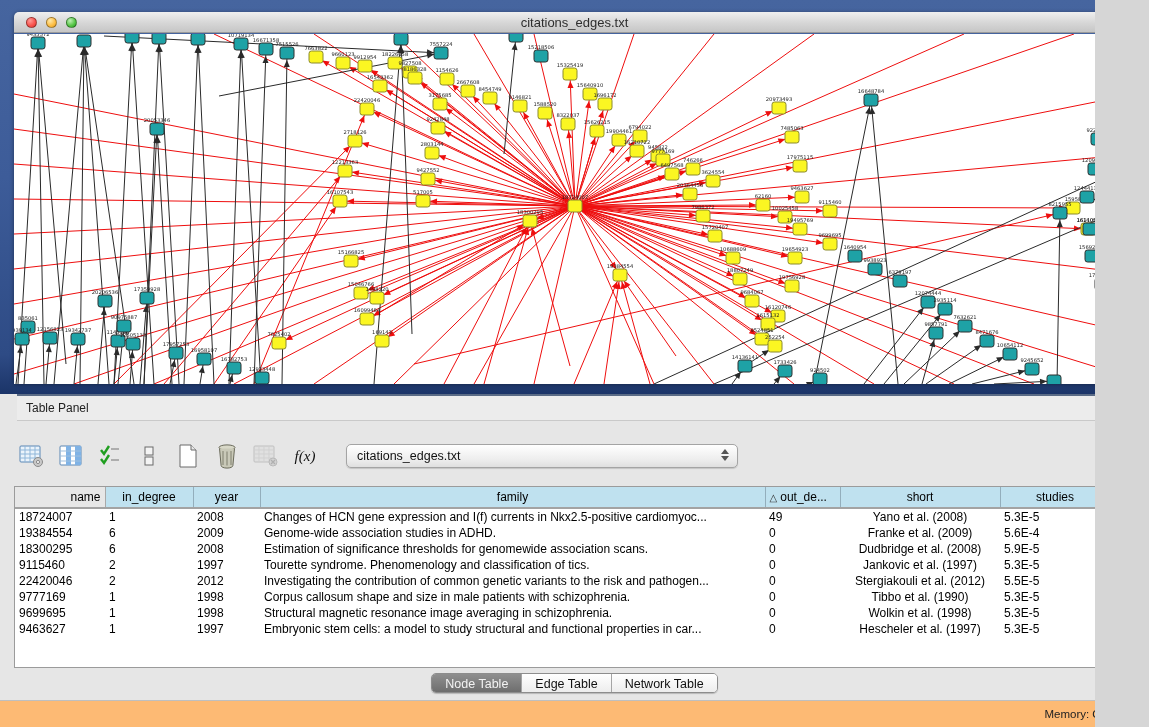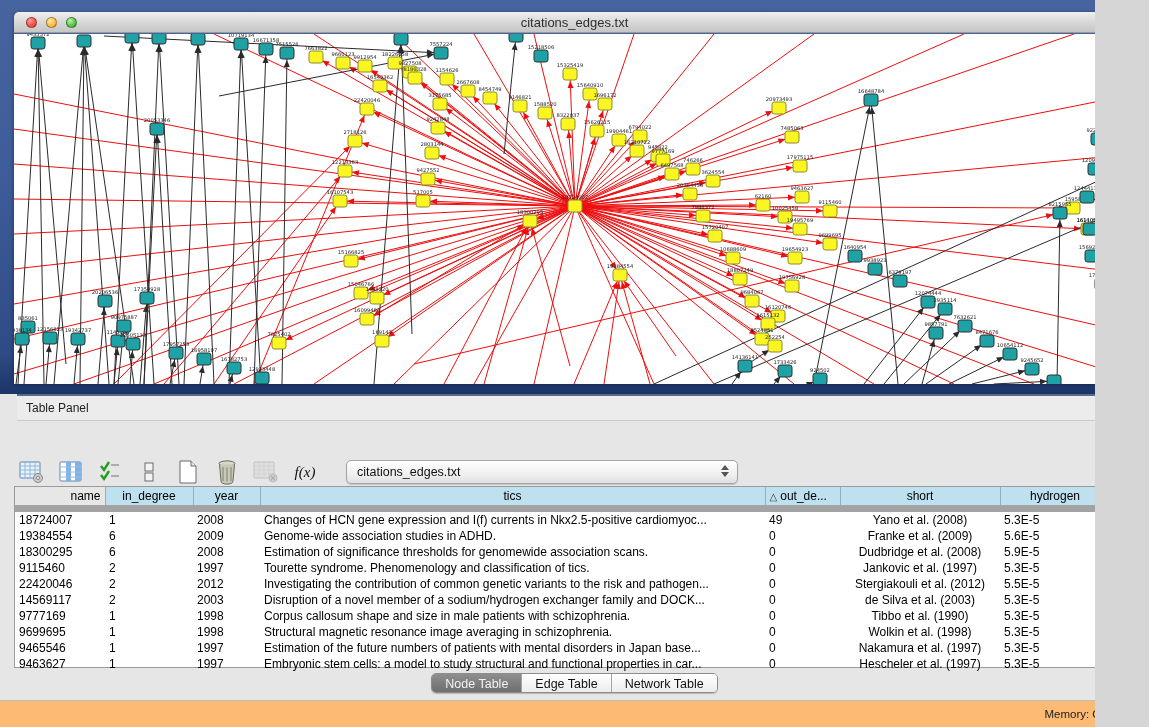--- a/index.html
+++ b/index.html
@@ -31,34 +31,34 @@
   .table-panel{position:absolute;left:0;top:394px;width:1149px;height:306px;background:#E6E6E6;}
   .panel-header{position:absolute;left:17px;top:0;width:100%;height:27px;background:#ECECEC;
     border-top:2px solid #5A6B86;border-bottom:1px solid #C9C9C9;display:flex;align-items:center;}
   .panel-title{padding-left:9px;font-size:12px;color:#222;}
   .panel-header-icons{position:absolute;right:10px;top:5px;display:flex;gap:12px;align-items:center;}
   .float-icon{position:relative;width:14px;height:14px;}
   .float-icon .sq1{position:absolute;left:0;top:4px;width:9px;height:9px;border:1px solid #8A7B3A;background:#EFEFEF;}
   .float-icon .sq2{position:absolute;left:5px;top:0;width:9px;height:9px;border:1px solid #27406F;background:#E4E0CF;}
   .close-x{font-size:15px;font-weight:bold;color:#1A1A1A;line-height:14px;}
 
-  .toolbar{position:absolute;left:18px;top:60px;height:36px;display:flex;align-items:center;gap:11px;}
+  .toolbar{position:absolute;left:18px;top:44px;height:36px;display:flex;align-items:center;gap:11px;}
   .tb-icon{width:28px;height:28px;display:flex;align-items:center;justify-content:center;}
   .fx{font-family:"Liberation Serif",serif;font-style:italic;font-size:15px;color:#111;}
   .combo{margin-left:16px;width:392px;height:24px;border:1px solid #A4A4A4;border-radius:5px;
     background:linear-gradient(180deg,#FFFFFF,#ECECEC 70%,#DFDFDF);display:flex;align-items:center;position:relative;
     box-shadow:0 1px 1px rgba(0,0,0,.15);}
   .combo-text{padding-left:10px;font-size:12.5px;color:#111;}
   .combo-arrows{position:absolute;right:8px;top:4px;display:flex;flex-direction:column;gap:2px;}
   .combo-arrows .up{width:0;height:0;border-left:4px solid transparent;border-right:4px solid transparent;border-bottom:5px solid #555;}
   .combo-arrows .down{width:0;height:0;border-left:4px solid transparent;border-right:4px solid transparent;border-top:5px solid #555;}
 
   .table-wrap{position:absolute;left:14px;top:92px;width:1126px;height:182px;background:#FFFFFF;border:1px solid #9B9B9B;}
   table.data{border-collapse:collapse;table-layout:fixed;width:1095px;font-size:12px;color:#000;}
-  table.data th{height:21px;font-weight:normal;background:#BFE1EF;border-right:1px solid #93AEBC;border-bottom:7px solid #a3a3a3;
+  table.data th{height:21px;font-weight:normal;background:#BFE1EF;border-right:1px solid #93AEBC;border-bottom:2px solid #a3a3a3;
     padding:0 4px;overflow:hidden;white-space:nowrap;}
   table.data th.first{background:#E7E7E7;text-align:right;border-right:1px solid #A9A9A9;}
   table.data td{height:16px;padding:0 4px;overflow:hidden;white-space:nowrap;line-height:16px;}
   td.c-center{text-align:center;}
   .sort-tri{display:inline-block;margin-right:3px;font-size:10px;color:#333;}
   .vscroll{position:absolute;right:0;top:22px;bottom:0;width:15px;background:#FAFAFA;border-left:1px solid #D9D9D9;}
   .vthumb{position:absolute;left:2px;top:3px;width:10px;height:36px;border-radius:6px;background:#C2C2C2;border:1px solid #ADADAD;}
 
   .tabs{position:absolute;left:0;top:279px;width:100%;display:flex;justify-content:center;}
   .seg-group{display:inline-flex;border:1px solid #8D8D8D;border-radius:5px;overflow:hidden;
@@ -735,44 +735,44 @@
             <col style="width: 505px;">
             <col style="width: 75px;">
             <col style="width: 160px;">
             <col style="width: 110px;">
           </colgroup>
         <thead>
             <tr>
               <th class="first">name</th>
               <th>in_degree</th>
               <th>year</th>
-              <th>tics</th>
+              <th>family</th>
               <th style="text-align: left;"><span class="sort-tri">△</span>out_de...</th>
               <th>short</th>
-              <th>hydrogen</th>
+              <th>studies</th>
             </tr>
           </thead>
         <tbody>
             <tr>
               <td>18724007</td>
               <td>1</td>
               <td>2008</td>
               <td>Changes of HCN gene expression and I(f) currents in Nkx2.5-positive cardiomyoc...</td>
               <td>49</td>
               <td class="c-center">Yano et al. (2008)</td>
               <td>5.3E-5</td>
             </tr>
             <tr>
               <td>19384554</td>
               <td>6</td>
               <td>2009</td>
               <td>Genome-wide association studies in ADHD.</td>
               <td>0</td>
               <td class="c-center">Franke et al. (2009)</td>
-              <td>5.6E-5</td>
+              <td>5.6E-4</td>
             </tr>
             <tr>
               <td>18300295</td>
               <td>6</td>
               <td>2008</td>
               <td>Estimation of significance thresholds for genomewide association scans.</td>
               <td>0</td>
               <td class="c-center">Dudbridge et al. (2008)</td>
               <td>5.9E-5</td>
             </tr>
@@ -788,56 +788,38 @@
             <tr>
               <td>22420046</td>
               <td>2</td>
               <td>2012</td>
               <td>Investigating the contribution of common genetic variants to the risk and pathogen...</td>
               <td>0</td>
               <td class="c-center">Stergiakouli et al. (2012)</td>
               <td>5.5E-5</td>
             </tr>
             <tr>
-              <td>14569117</td>
-              <td>2</td>
-              <td>2003</td>
-              <td>Disruption of a novel member of a sodium/hydrogen exchanger family and DOCK...</td>
-              <td>0</td>
-              <td class="c-center">de Silva et al. (2003)</td>
-              <td>5.3E-5</td>
-            </tr>
-            <tr>
               <td>9777169</td>
               <td>1</td>
               <td>1998</td>
               <td>Corpus callosum shape and size in male patients with schizophrenia.</td>
               <td>0</td>
               <td class="c-center">Tibbo et al. (1990)</td>
               <td>5.3E-5</td>
             </tr>
             <tr>
               <td>9699695</td>
               <td>1</td>
               <td>1998</td>
               <td>Structural magnetic resonance image averaging in schizophrenia.</td>
               <td>0</td>
               <td class="c-center">Wolkin et al. (1998)</td>
               <td>5.3E-5</td>
             </tr>
             <tr>
-              <td>9465546</td>
-              <td>1</td>
-              <td>1997</td>
-              <td>Estimation of the future numbers of patients with mental disorders in Japan base...</td>
-              <td>0</td>
-              <td class="c-center">Nakamura et al. (1997)</td>
-              <td>5.3E-5</td>
-            </tr>
-            <tr>
               <td>9463627</td>
               <td>1</td>
               <td>1997</td>
               <td>Embryonic stem cells: a model to study structural and functional properties in car...</td>
               <td>0</td>
               <td class="c-center">Hescheler et al. (1997)</td>
               <td>5.3E-5</td>
             </tr>
           </tbody>
       </table>

